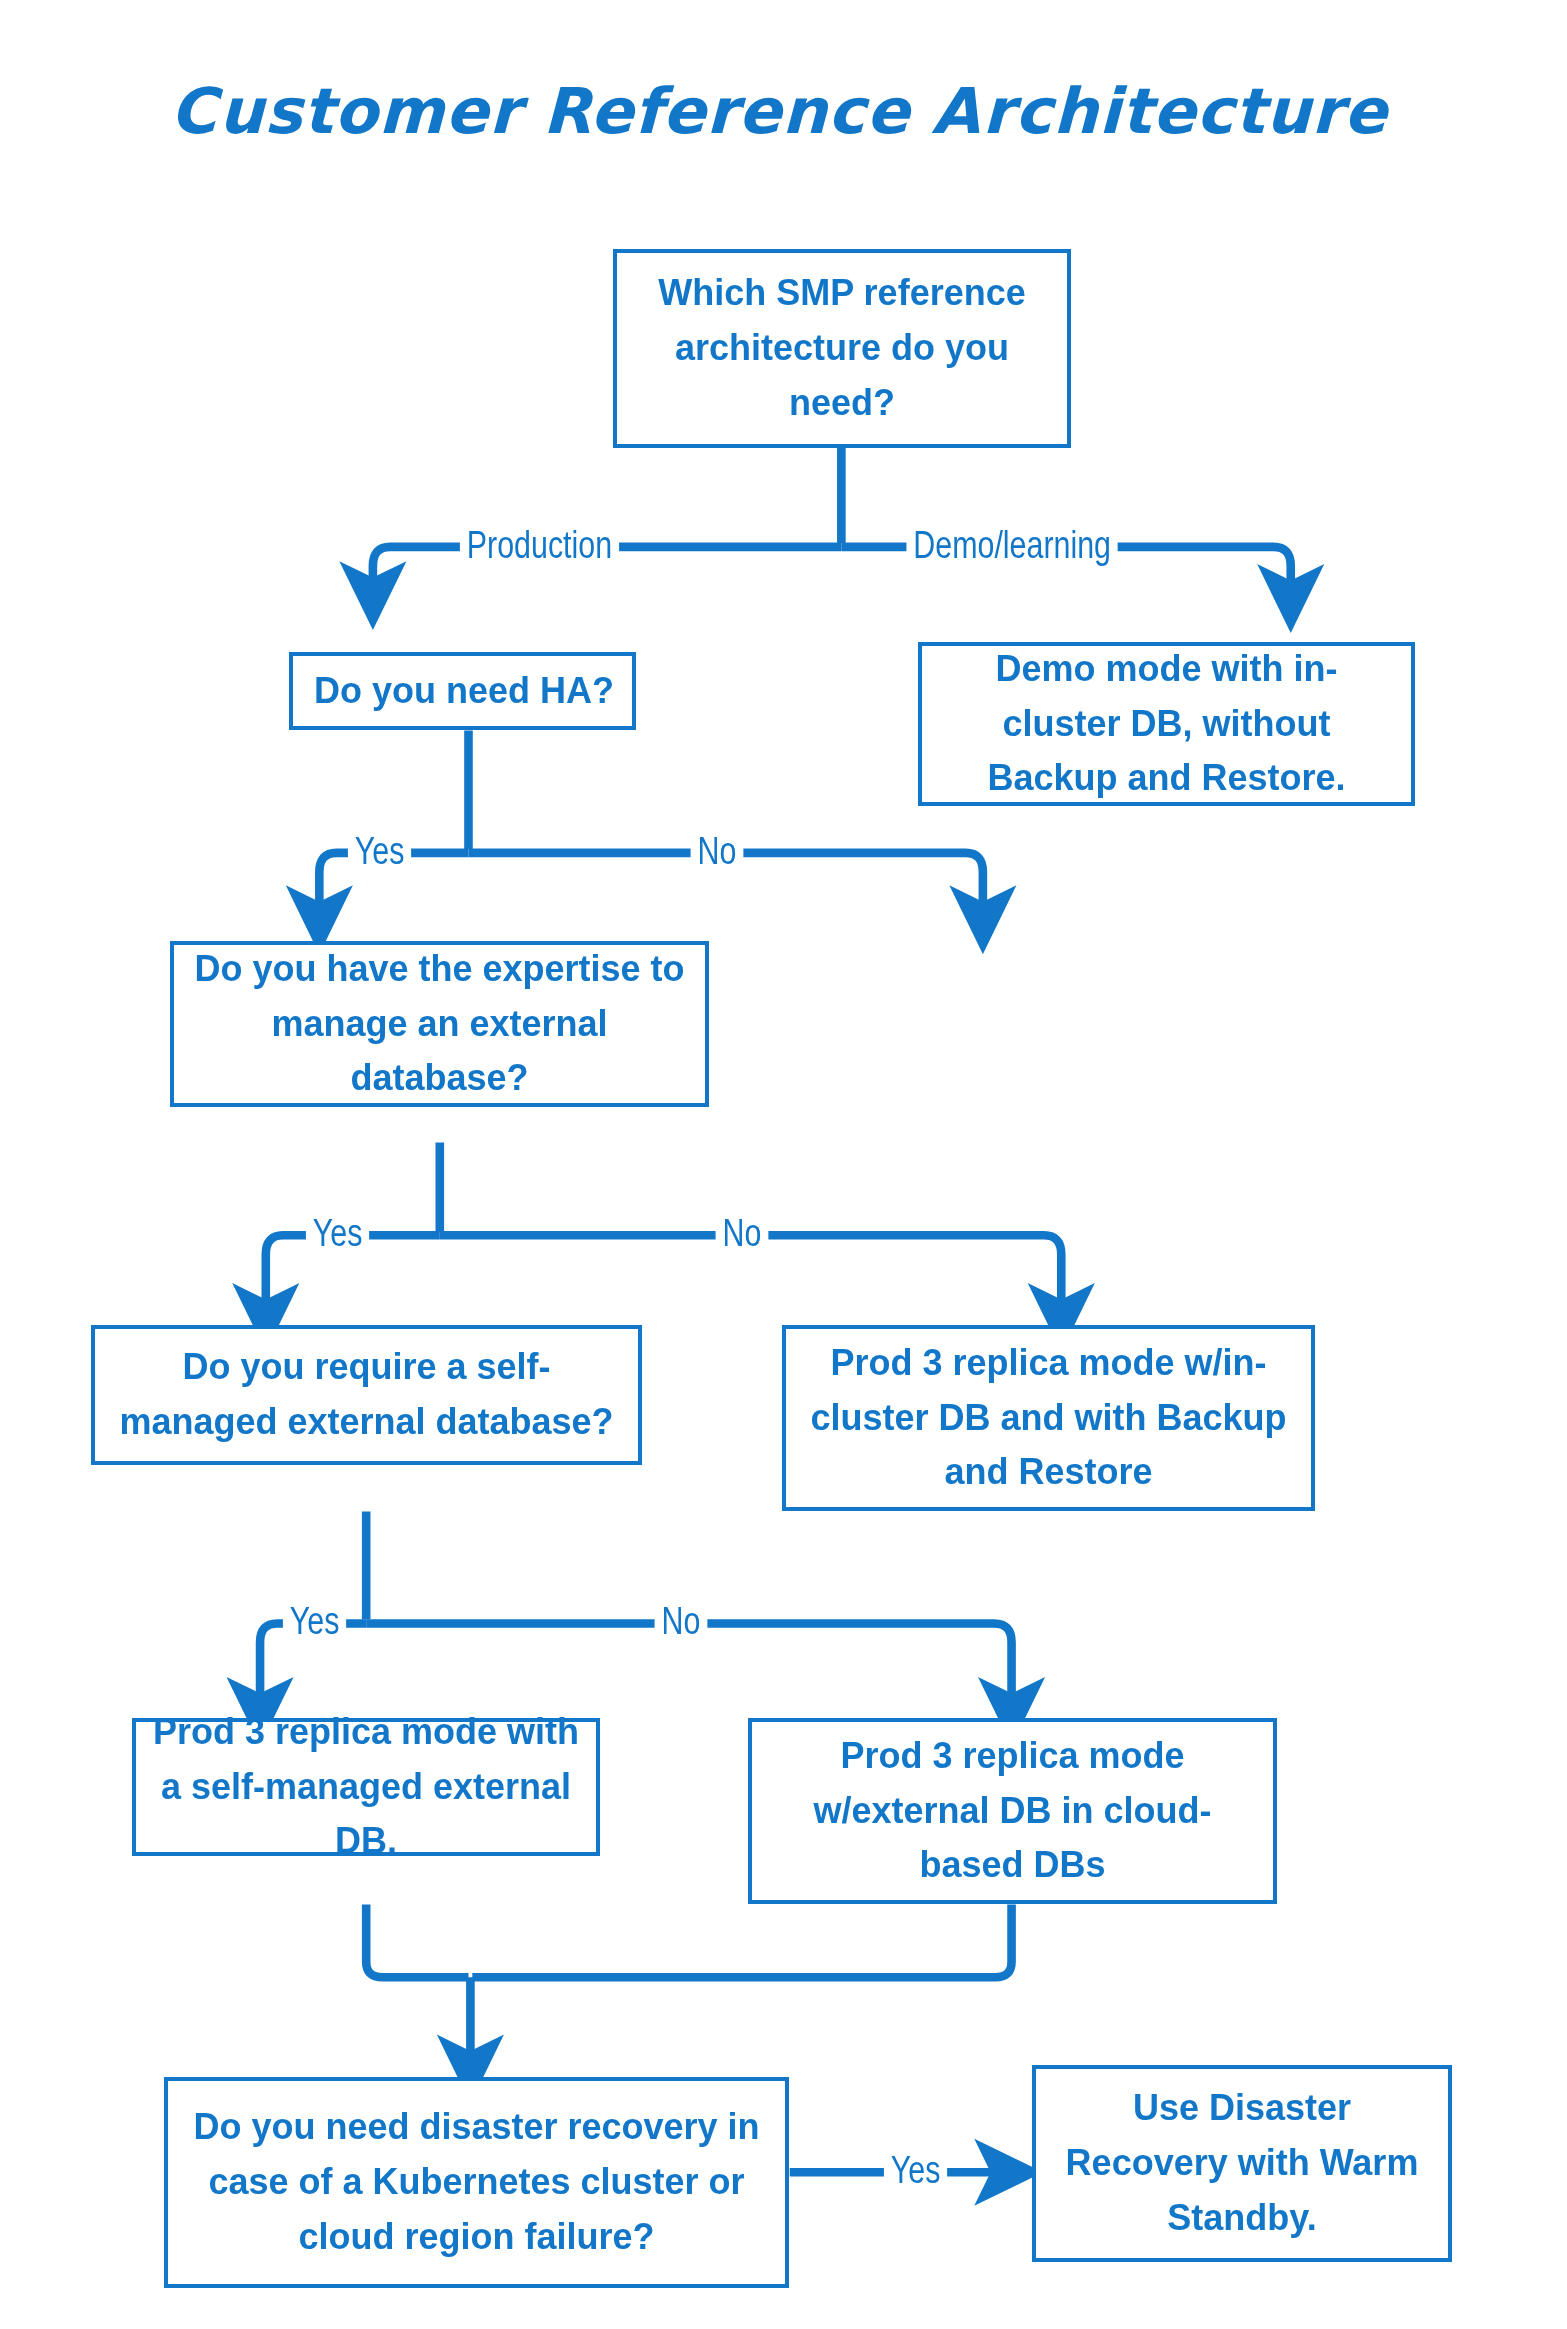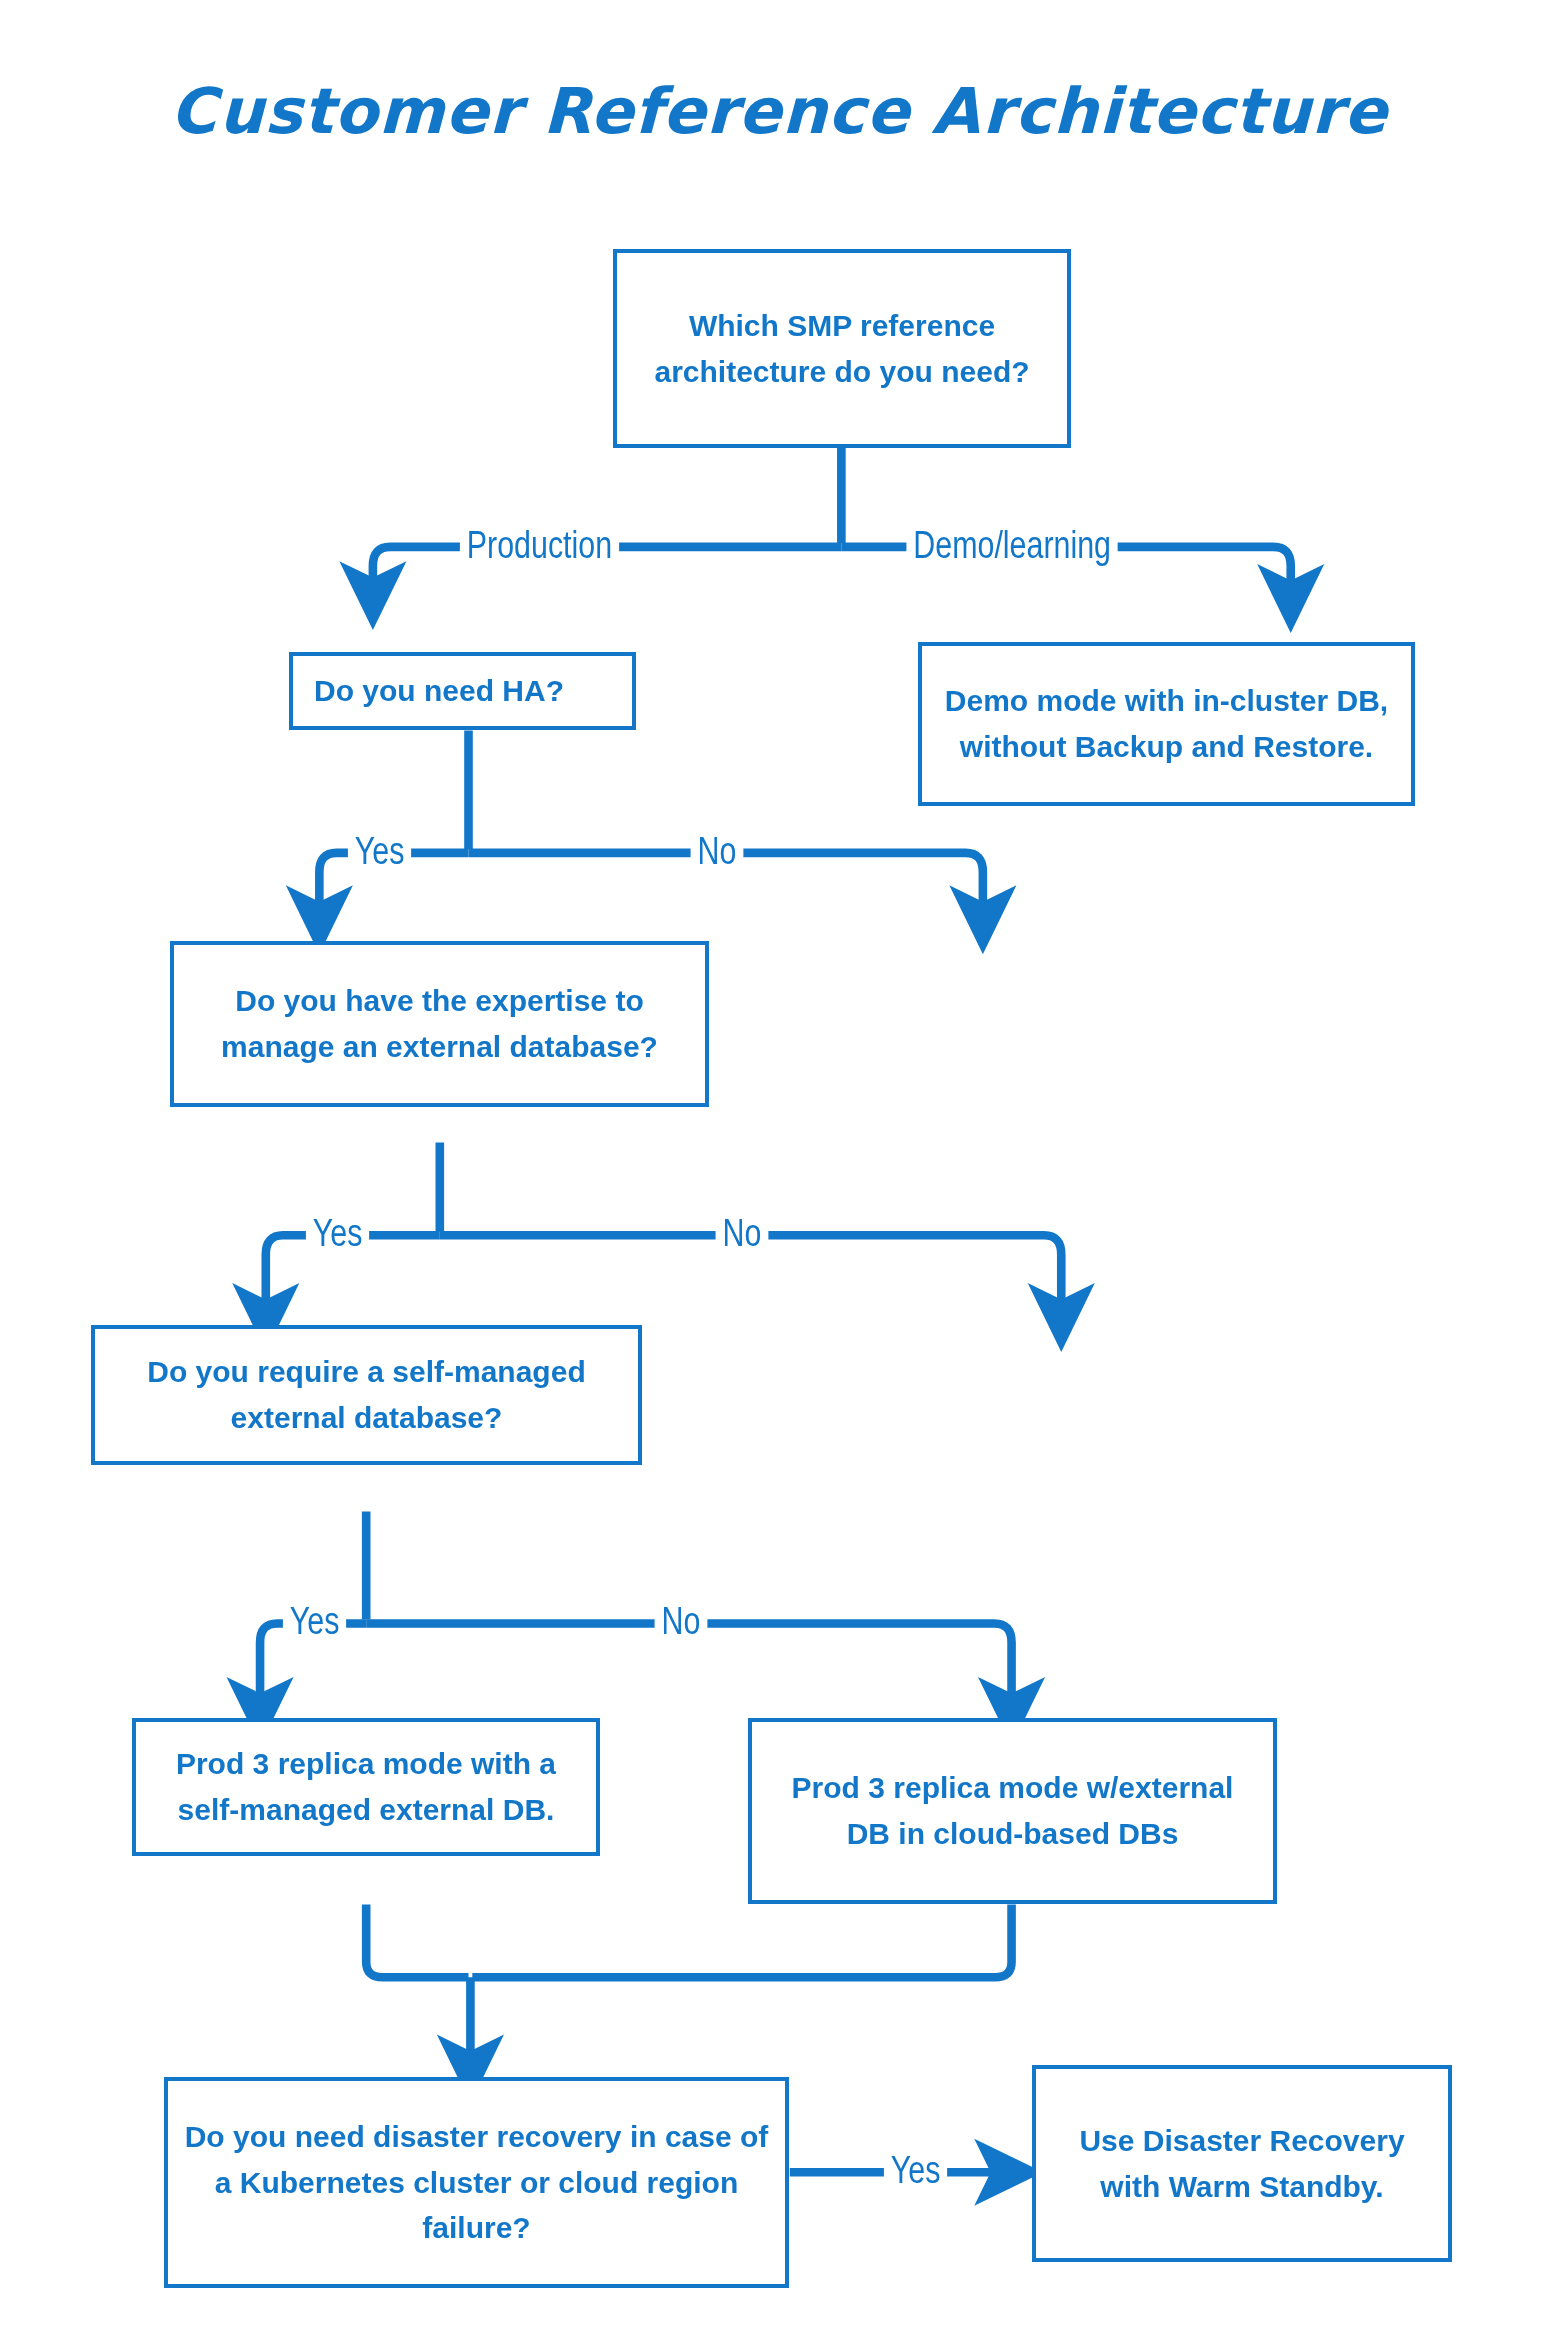--- a/index.html
+++ b/index.html
@@ -43,21 +43,21 @@
     box-sizing: border-box;
     border: 4.8px solid #1277c9;
     background: #ffffff;
     display: flex;
     align-items: center;
     justify-content: center;
     text-align: center;
     color: #1277c9;
     font-family: "Liberation Sans", sans-serif;
     font-weight: bold;
-    font-size: 30px;
+    font-size: 36px;
     line-height: 1.52;
     padding: 5.7px 15.3px;
   }
   .node.left-text {
     justify-content: flex-start;
     text-align: left;
     padding-left: 21px;
   }
   .edge-label {
     position: absolute;
@@ -129,20 +129,23 @@
 
   <div class="node" style="left:170px; top:941px; width:539px; height:166px;">
     <span>Do you have the expertise to manage an external database?</span>
   </div>
 
 
   <div class="node" style="left:91px; top:1325px; width:551px; height:140px;">
     <span>Do you require a self-managed external database?</span>
   </div>
 
+  <div class="node" style="left:782px; top:1325px; width:533px; height:186px;">
+    <span>Prod 3 replica mode w/in-cluster DB and with Backup and Restore</span>
+  </div>
 
   <div class="node" style="left:132px; top:1718px; width:468px; height:138px;">
     <span>Prod 3 replica mode with a self-managed external DB.</span>
   </div>
 
   <div class="node" style="left:748px; top:1718px; width:529px; height:186px;">
     <span>Prod 3 replica mode w/external DB in cloud-based DBs</span>
   </div>
 
   <div class="node" style="left:164px; top:2077px; width:625px; height:211px;">

